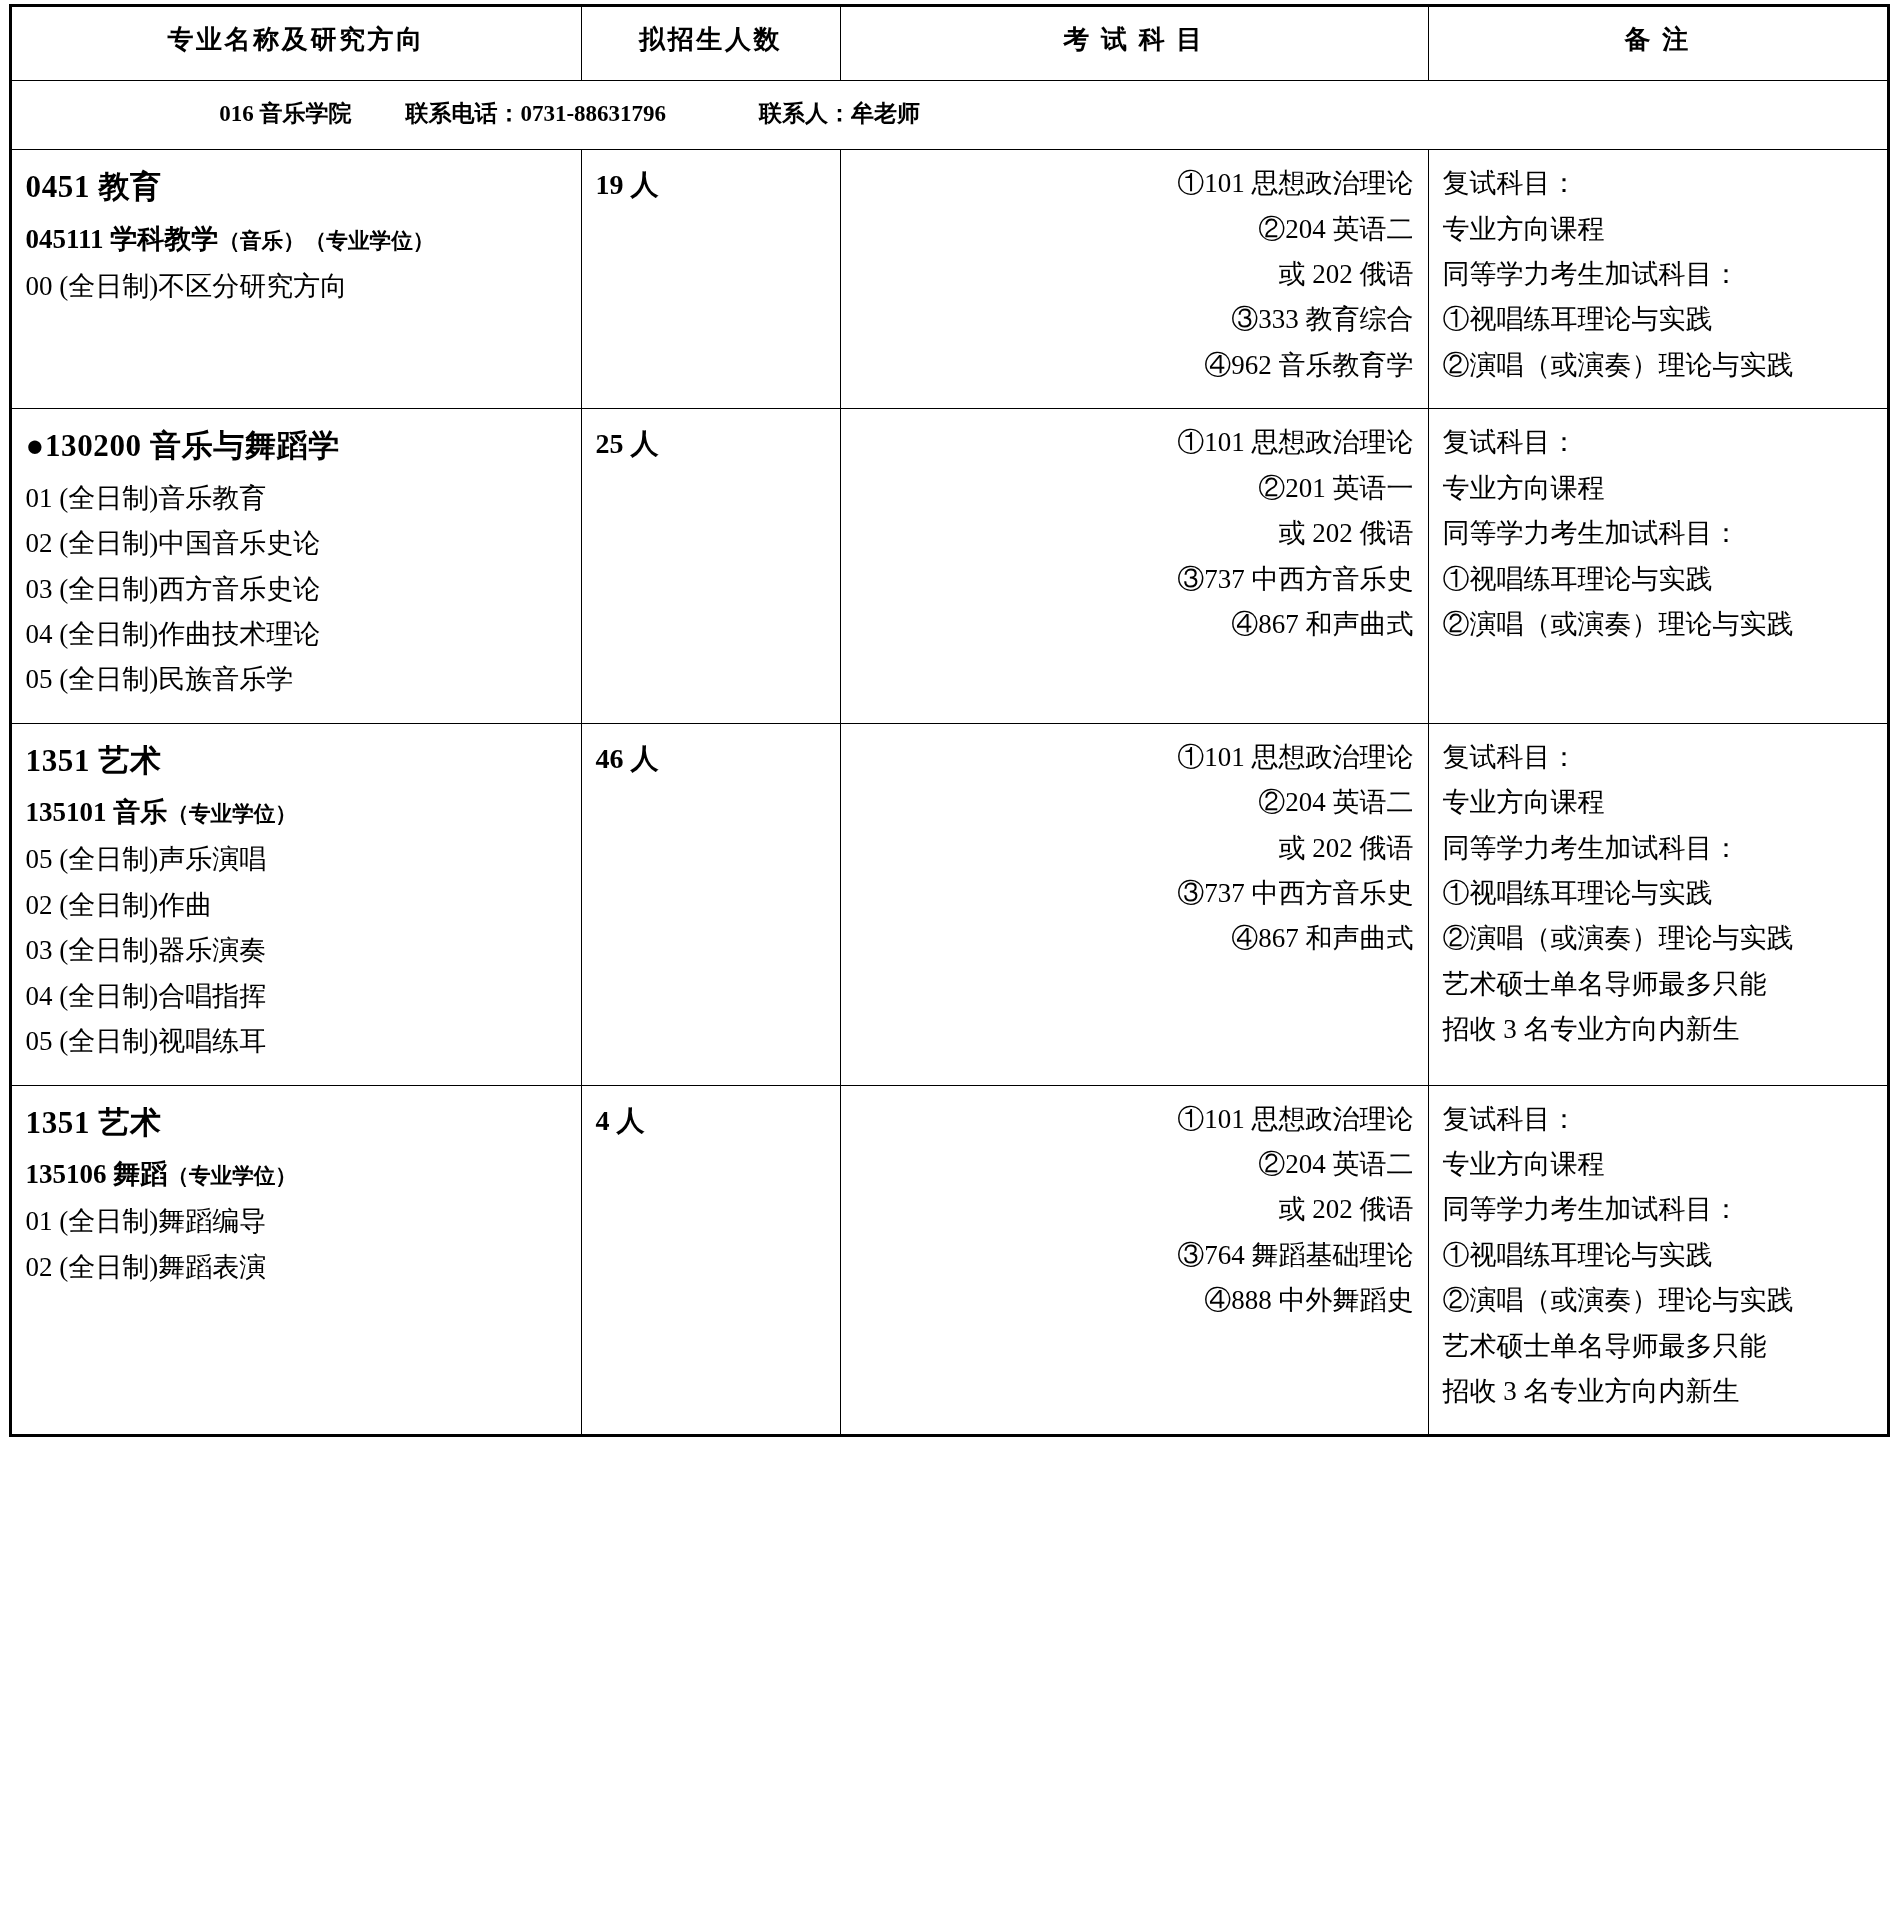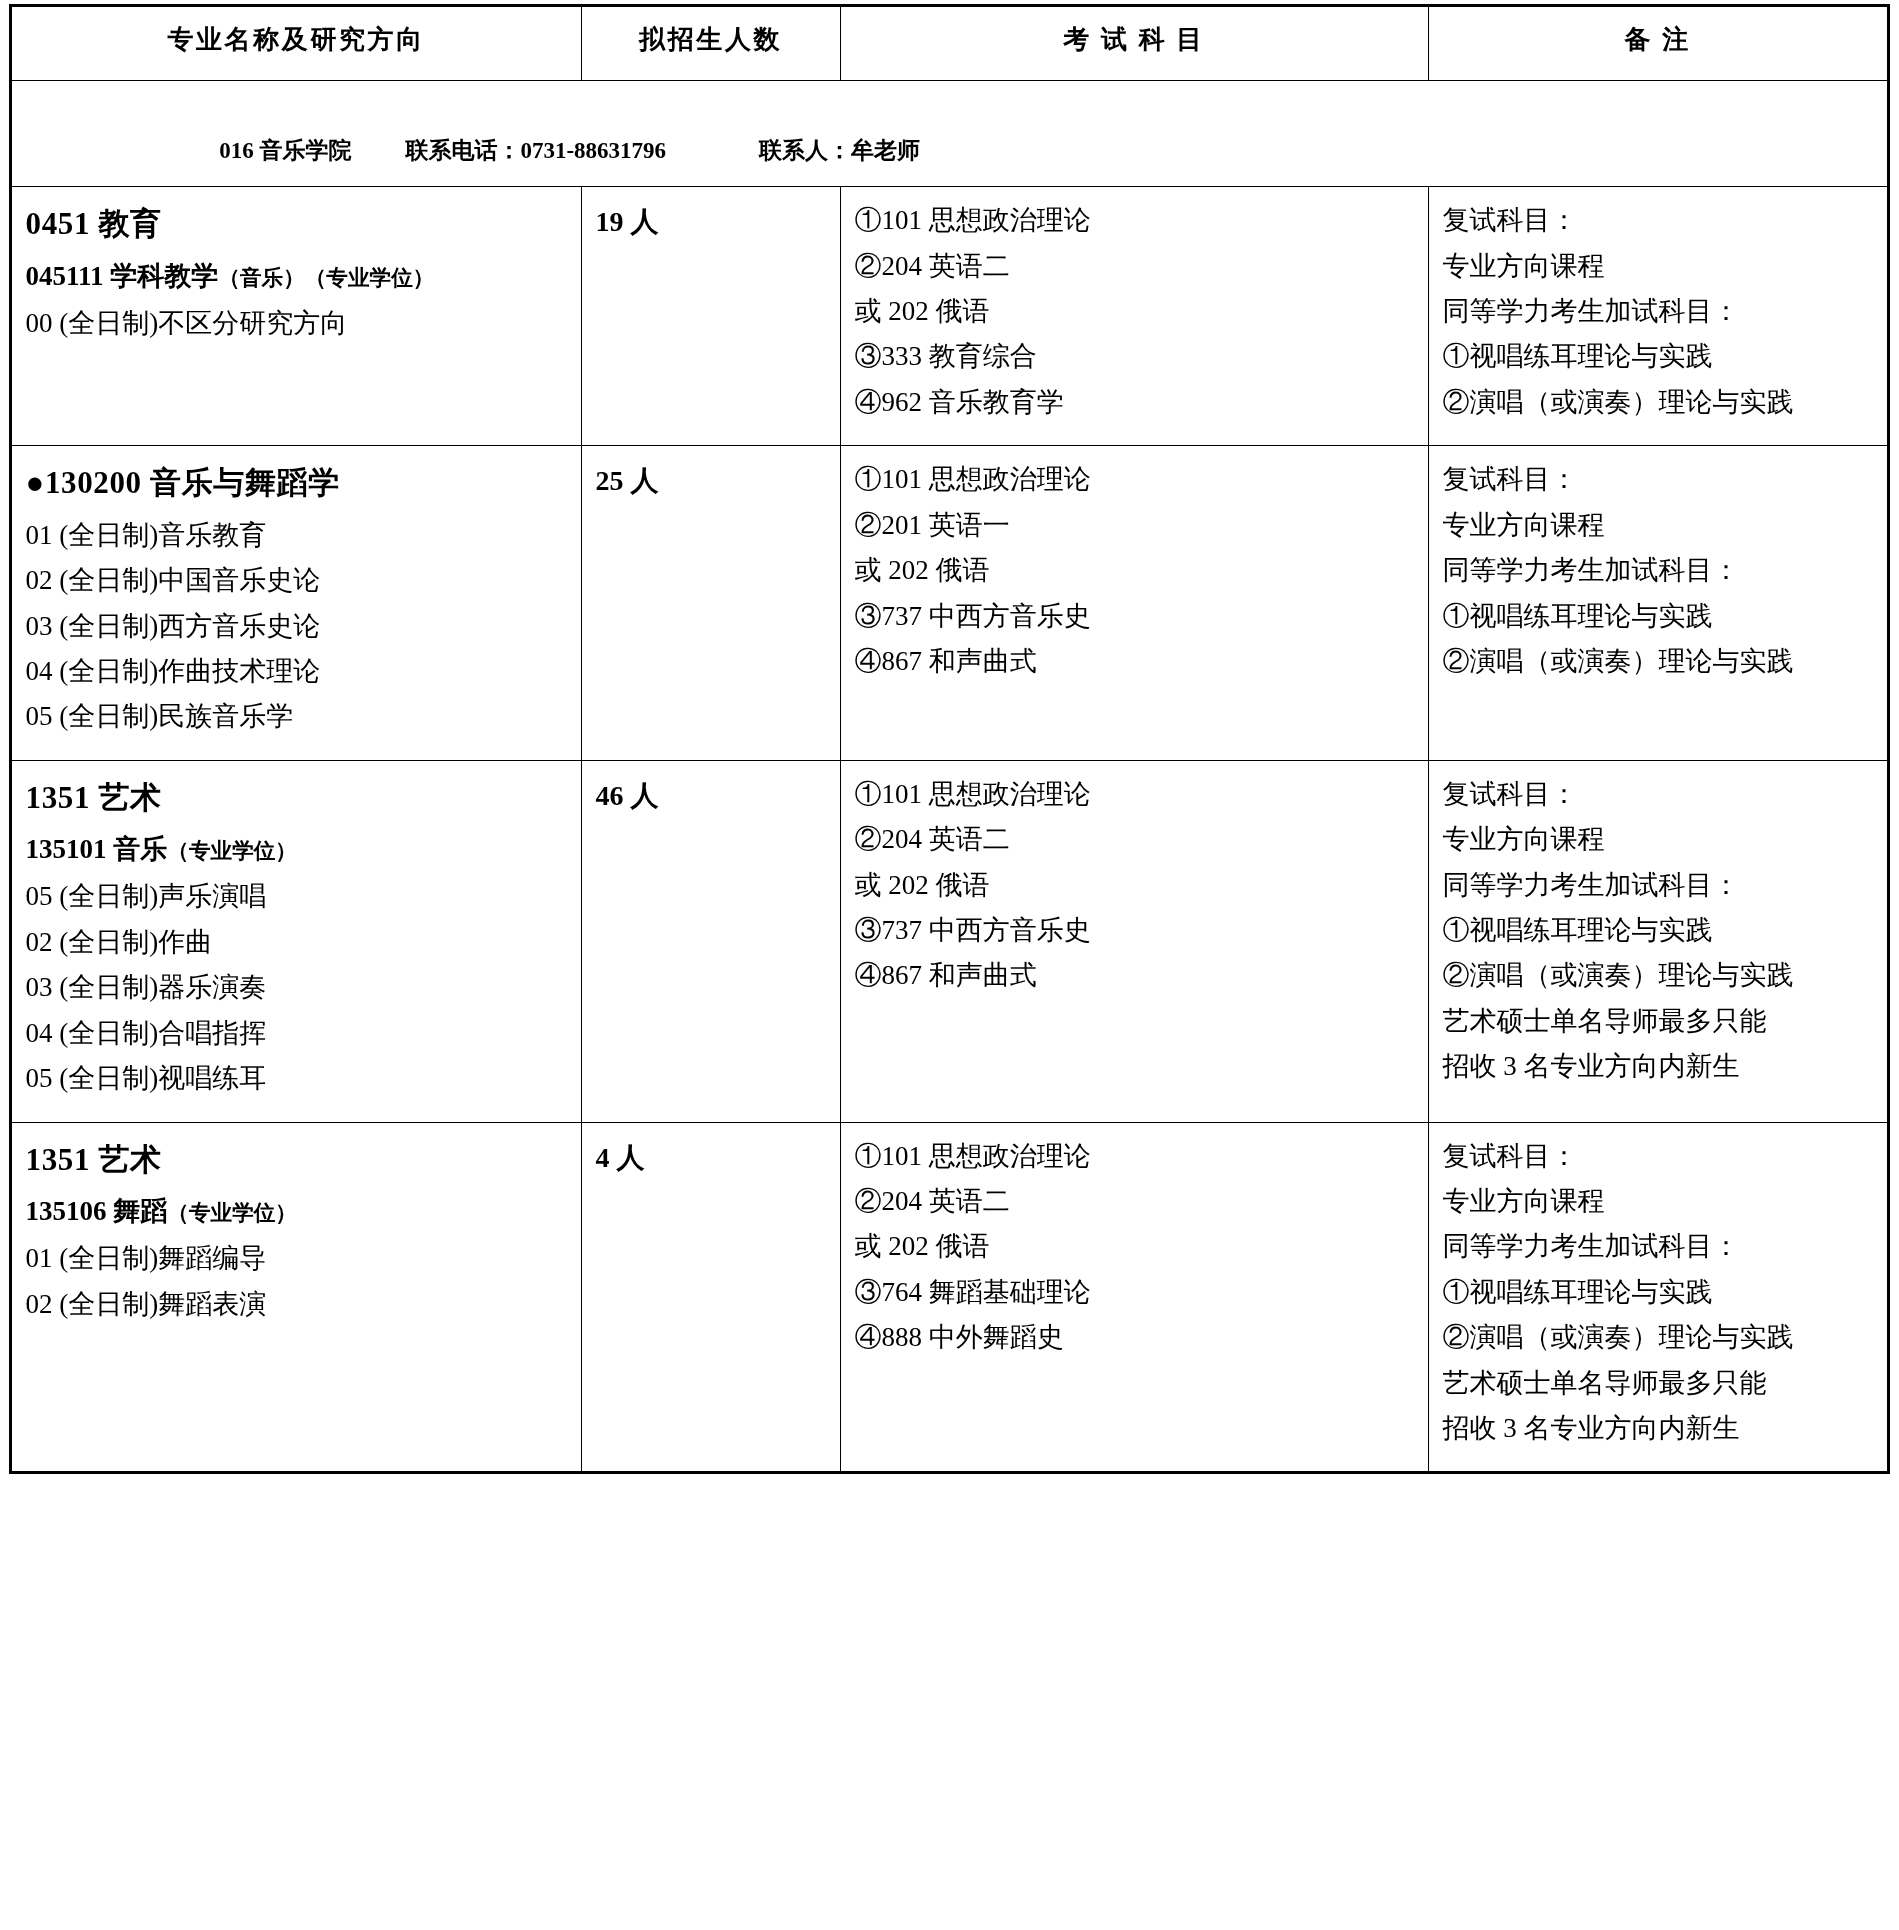--- a/index.html
+++ b/index.html
@@ -49,21 +49,21 @@
     font-size: 23px;
     padding: 14px 8.6px 17.3px 8.6px;
   }
   .dept-line {
     display: flex;
     align-items: baseline;
     white-space: nowrap;
   }
   .dept-name { margin-left: 199px; }
   .dept-phone { margin-left: 54px; }
-  .dept-contact { margin-left: 93px; margin-top: 37px; }
+  .dept-contact { margin-left: 93px; }
 
   .major-title {
     font-weight: bold;
     font-size: 31px;
     margin-bottom: 5.2px;
     letter-spacing: 0.02em;
   }
   .major-sub {
     font-weight: bold;
     font-size: 27px;
@@ -78,20 +78,21 @@
     margin-bottom: 1.7px;
   }
   .quota {
     font-weight: bold;
     font-size: 28px;
   }
   .subj {
     font-size: 27px;
     margin-bottom: 1.7px;
     white-space: nowrap;
+    text-align: right;
   }
   .note {
     font-size: 27px;
     margin-bottom: 1.7px;
   }
 </style>
 </head>
 <body>
 
 <div class="page">

